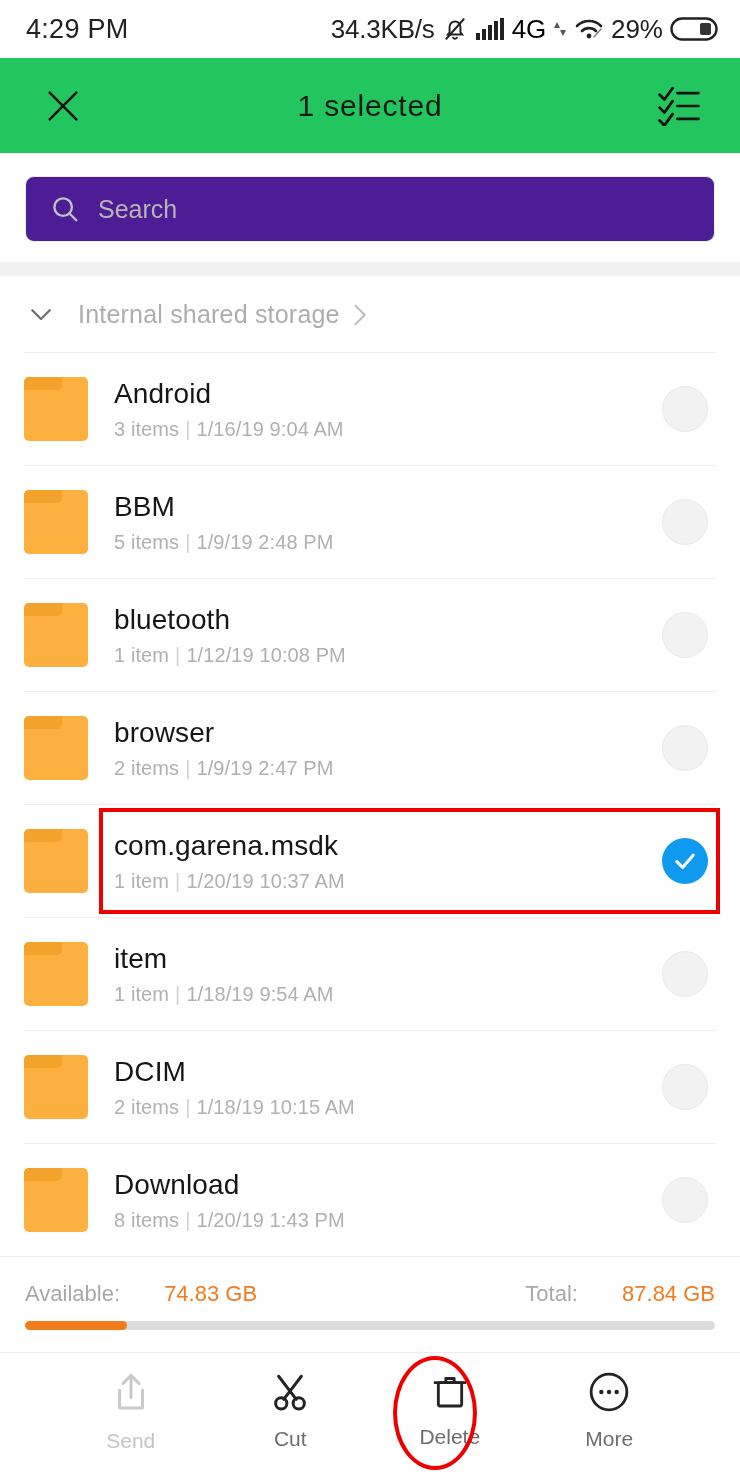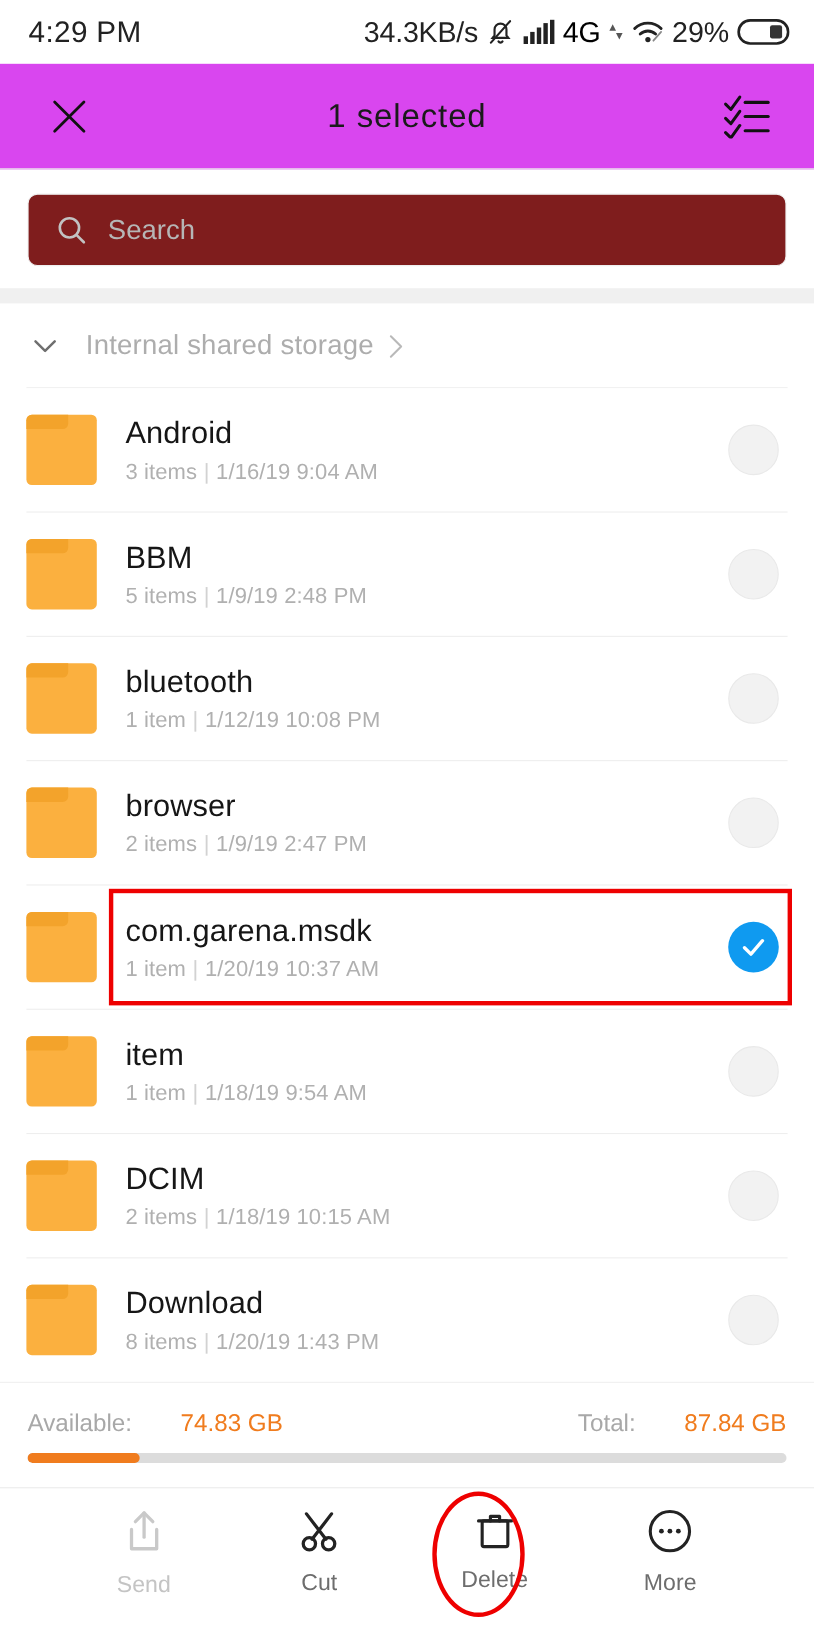--- a/index.html
+++ b/index.html
@@ -54,21 +54,21 @@
 
   
   .app-header {
     height: 96px;
     display: flex;
     align-items: center;
     justify-content: space-between;
     padding: 0 34px 0 36px;
     box-sizing: border-box;
     border-bottom: 1px solid #ececec;
-    background: #d946ef;
+    background: #22c55e;
   }
   .header-title {
     font-size: 30px;
     color: #1a1a1a;
     letter-spacing: 0.8px;
     position: absolute;
     left: 0; right: 0;
     text-align: center;
     pointer-events: none;
   }
@@ -82,21 +82,21 @@
   }
 
   
   .search-wrap {
     padding: 22px 25px 20px 25px;
     background: #ffffff;
   }
   .search-box {
     height: 66px;
     border-radius: 9px;
-    background: #7f1d1d;
+    background: #4c1d95;
     border: 1px solid #efefef;
     display: flex;
     align-items: center;
     padding: 0 24px;
     box-sizing: border-box;
     gap: 18px;
   }
   .search-placeholder {
     font-size: 25px;
     color: #b6b6b6;

